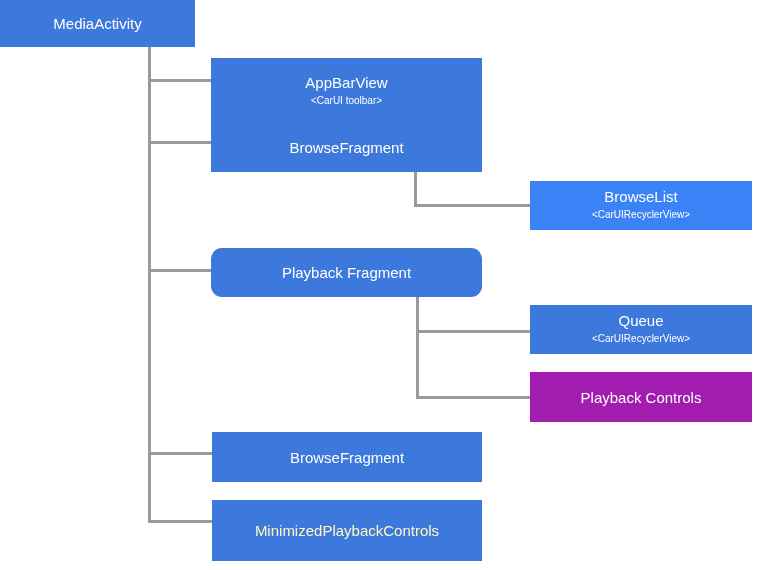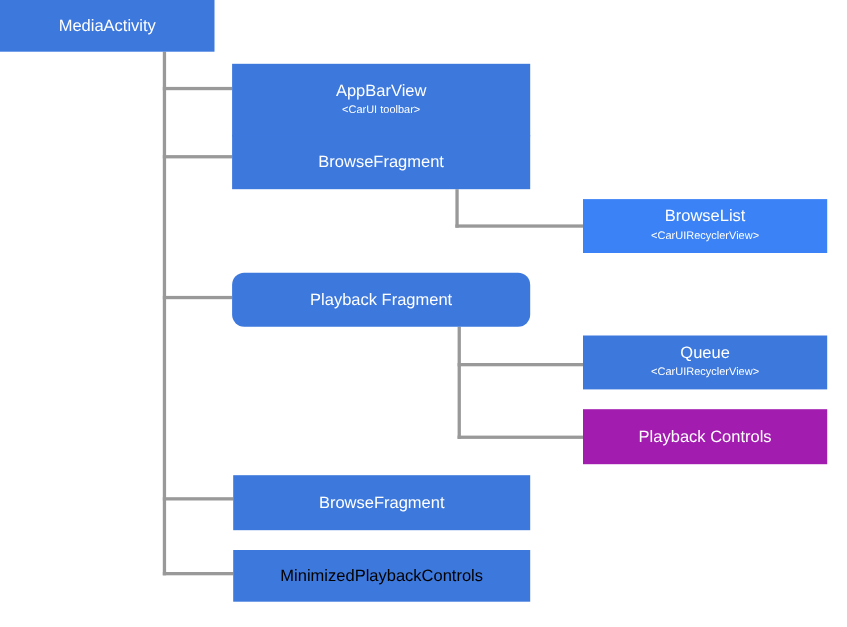--- a/index.html
+++ b/index.html
@@ -67,16 +67,16 @@
     <div class="node" style="left: 530px; top: 305px; width: 222px; height: 49px; background: rgb(61, 120, 221); color: rgb(255, 255, 255);">
       <div class="label">Queue</div>
       <div class="sublabel">&lt;CarUIRecyclerView&gt;</div>
     </div>
     <div class="node" style="left: 530px; top: 372px; width: 222px; height: 50px; background: #a21caf; color: rgb(255, 255, 255);">
       <div class="label">Playback Controls</div>
     </div>
     <div class="node" style="left: 212px; top: 432px; width: 270px; height: 50px; background: rgb(61, 120, 221); color: rgb(255, 255, 255);">
       <div class="label">BrowseFragment</div>
     </div>
-    <div class="node" style="left: 212px; top: 500px; width: 270px; height: 47px; background: rgb(61, 120, 221); color: #000000;">
+    <div class="node" style="left: 212px; top: 500px; width: 270px; height: 61px; background: rgb(61, 120, 221); color: #fef9c3;">
       <div class="label">MinimizedPlaybackControls</div>
     </div>
   </div>
 
 </body></html>

